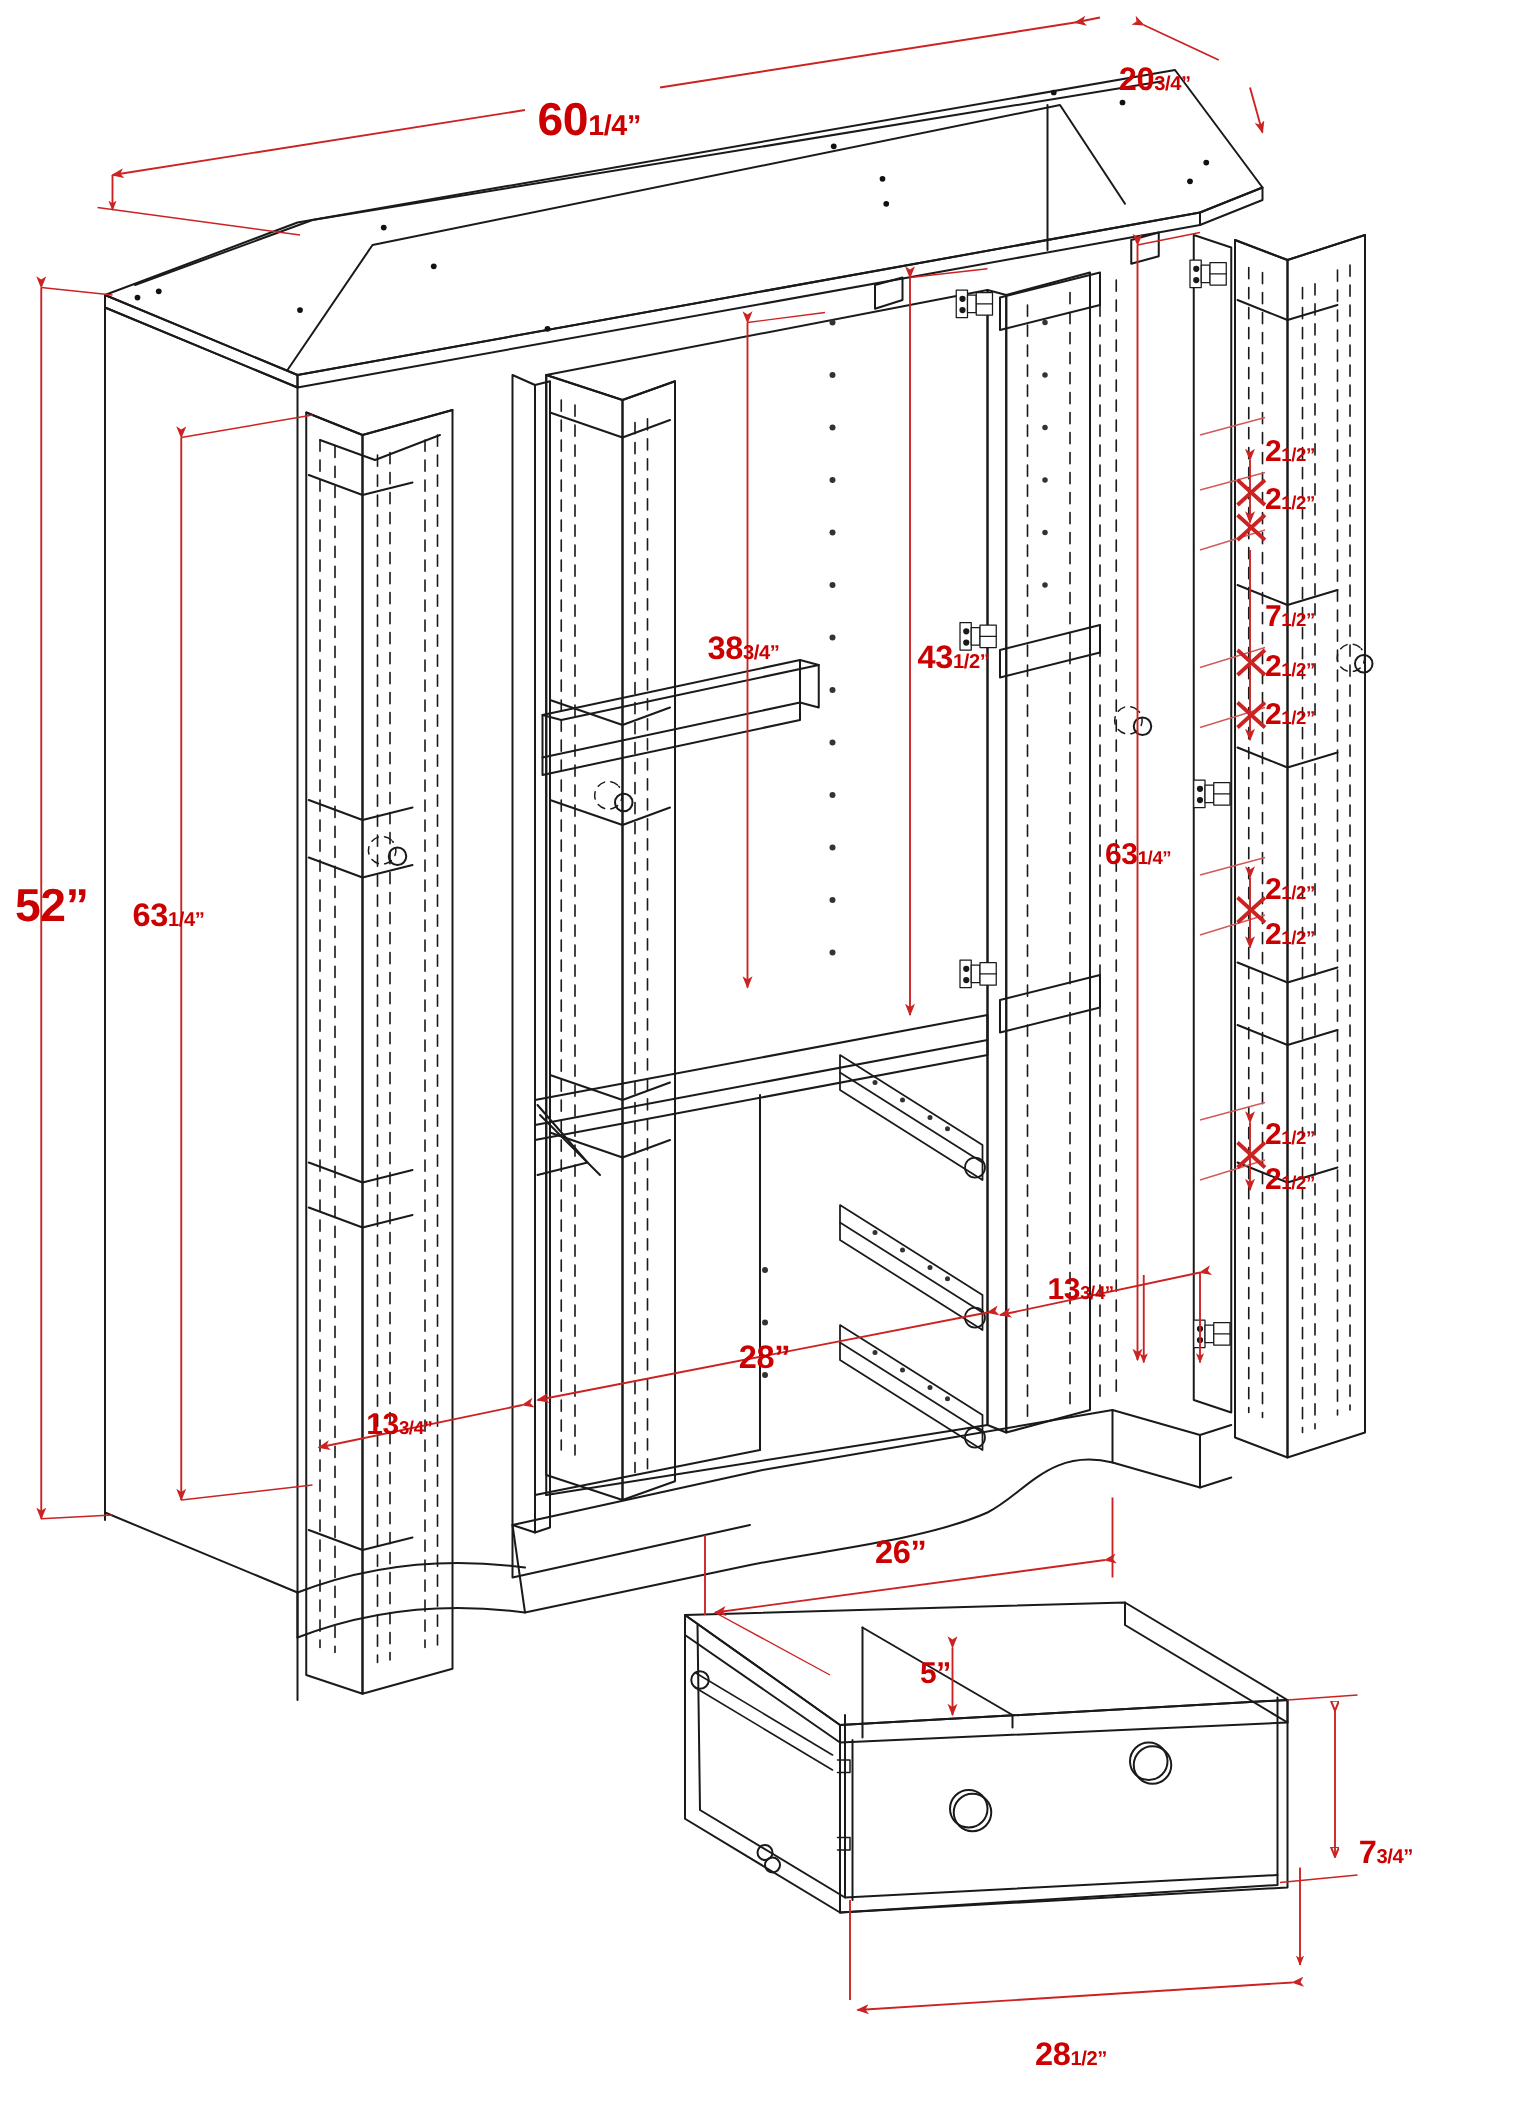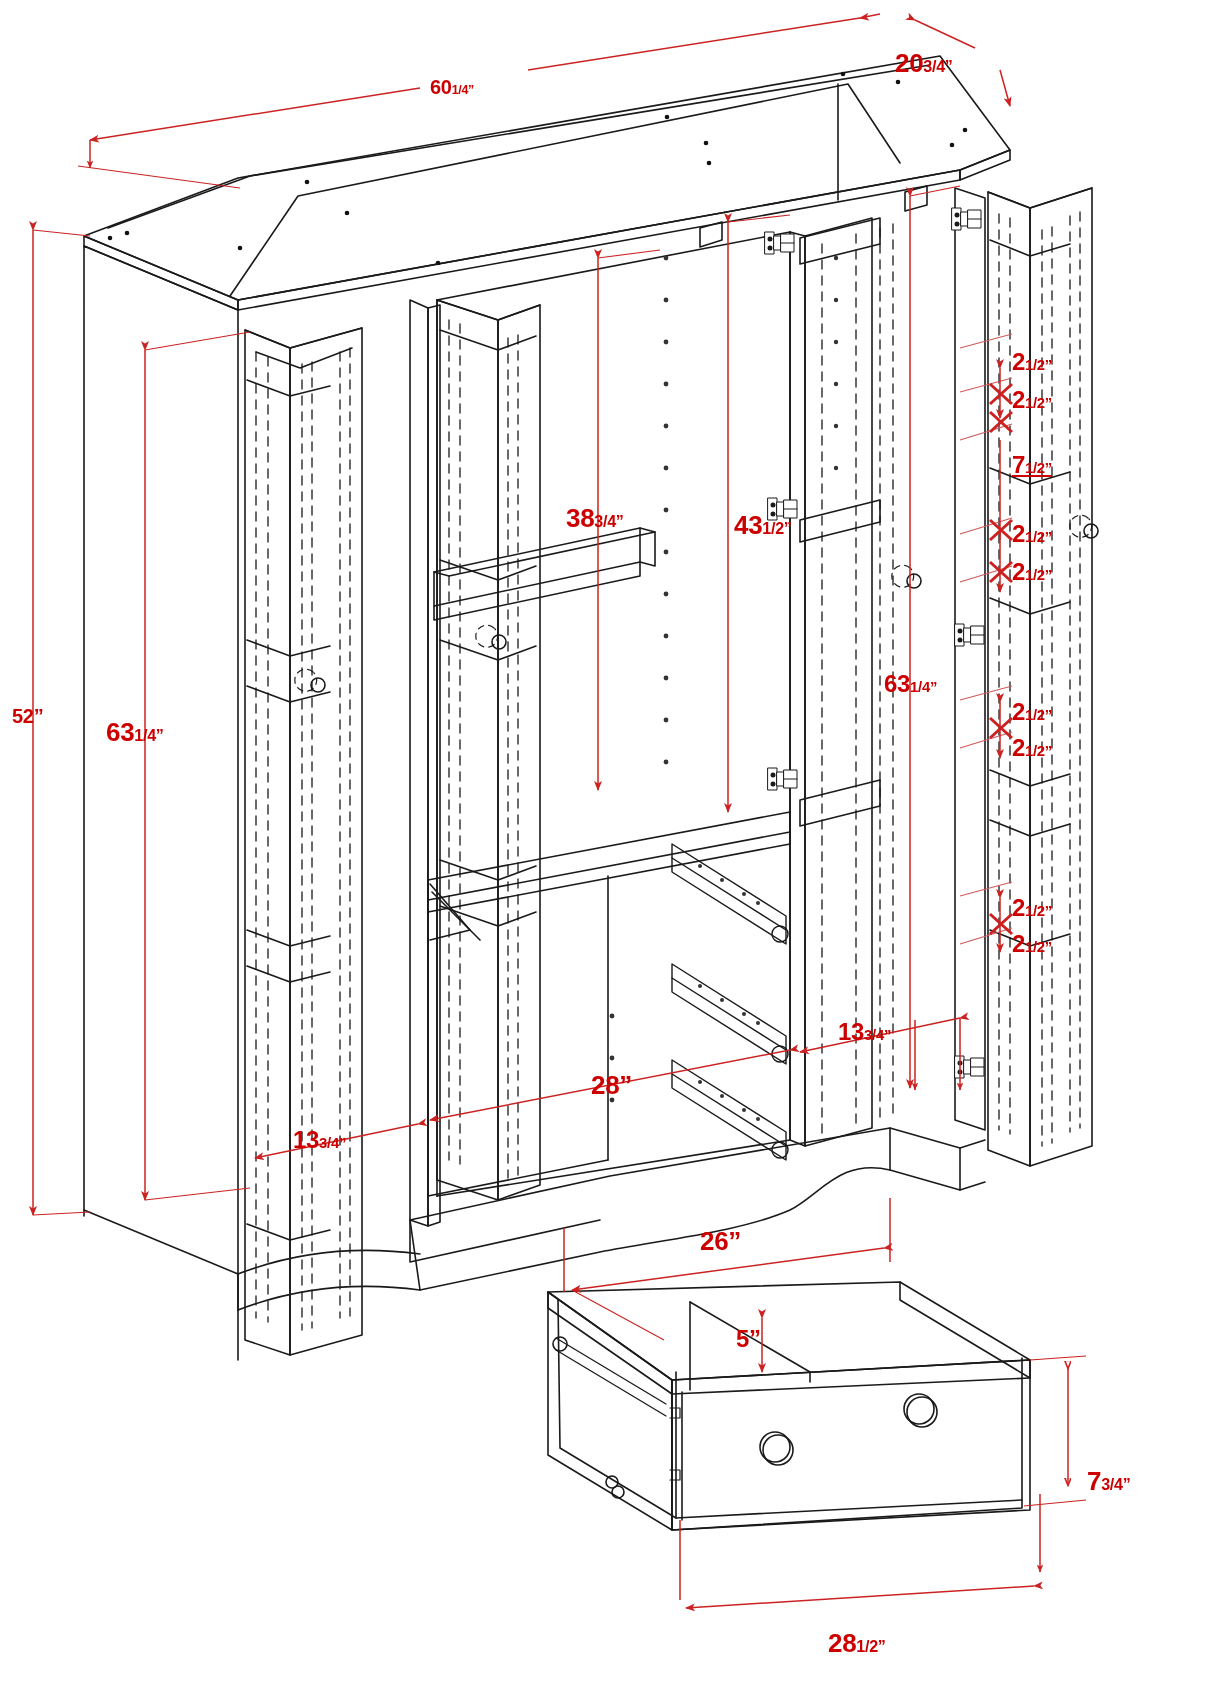--- a/index.html
+++ b/index.html
@@ -13,21 +13,21 @@
     color:#cc0000;
     font-family:"Liberation Sans",sans-serif;
     font-weight:bold;
     white-space:nowrap;
     line-height:1;
     letter-spacing:-0.3px;
     user-select:none;
   }
   .dim .w{font-size:1em;}
   .dim .f{font-size:0.62em;font-weight:bold;vertical-align:baseline;}
-  .s28{font-size:20px;}
+  .s28{font-size:37px;}
   .s26{font-size:26px;}
   .s24{font-size:24px;}
 </style>
 </head>
 <body>
 
 <div id="stage">
 
   <svg id="art" viewBox="0 0 1214 1702" xmlns="http://www.w3.org/2000/svg">
     <defs>
@@ -397,21 +397,21 @@
   </div>
 
   <div class="dim s24" style="left:1012px; top:350px;">
     <span class="w">2</span><span class="f">1/2”</span>
   </div>
 
   <div class="dim s24" style="left:1012px; top:388px;">
     <span class="w">2</span><span class="f">1/2”</span>
   </div>
 
-  <div class="dim s24" style="left:1012px; top:453px;text-decoration:underline;">
+  <div class="dim s24" style="left:1012px; top:482px;">
     <span class="w">7</span><span class="f">1/2”</span>
   </div>
 
   <div class="dim s24" style="left:1012px; top:522px;">
     <span class="w">2</span><span class="f">1/2”</span>
   </div>
 
   <div class="dim s24" style="left:1012px; top:560px;">
     <span class="w">2</span><span class="f">1/2”</span>
   </div>

